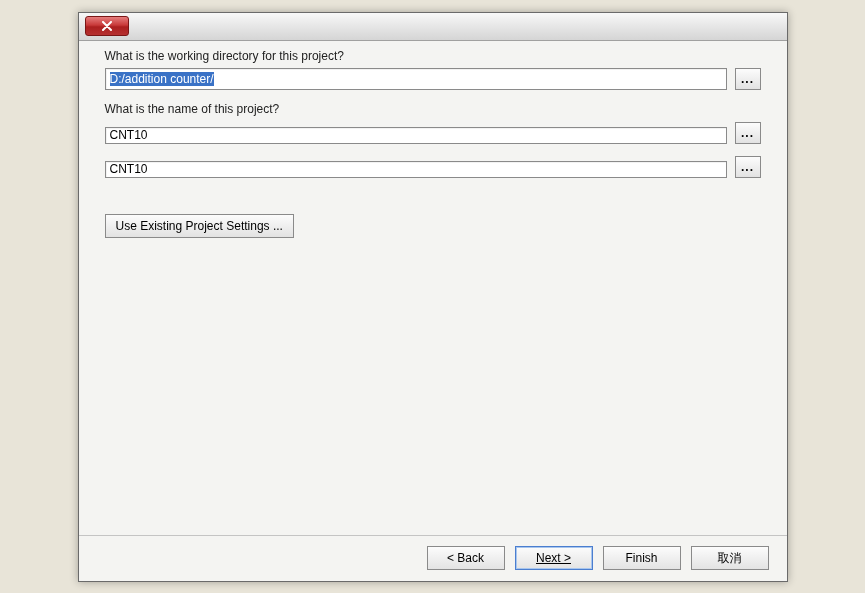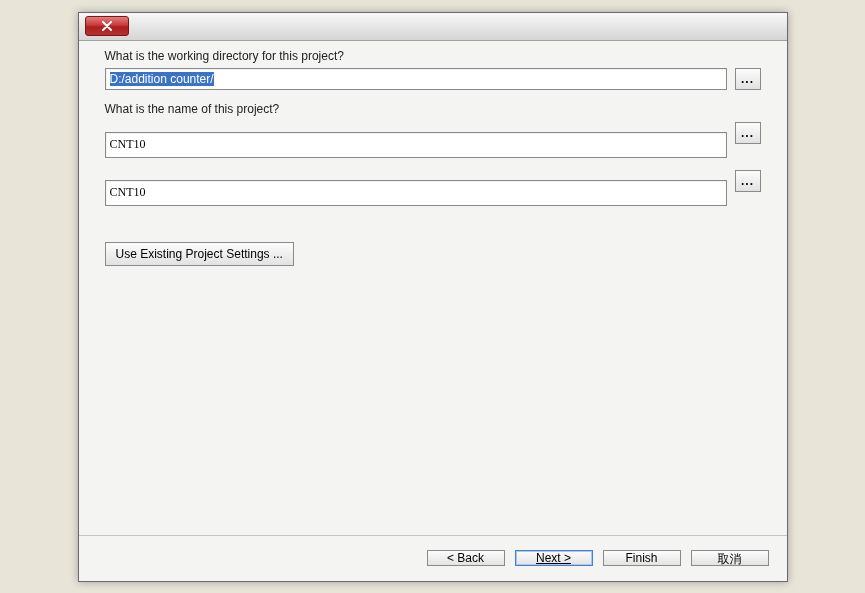--- a/index.html
+++ b/index.html
@@ -58,35 +58,34 @@
   }
   .field-label {
     margin: 10px 0 4px 0;
     color: #222;
     font-size: 12px;
     line-height: 1.3;
   }
   .field-label:first-child { margin-top: 0; }
   .field-row {
     display: flex;
-    align-items: flex-start;
+    align-items: flex-end;
     gap: 8px;
     margin-bottom: 12px;
   }
   .text-input {
     flex: 1;
-    height: 26px;
+    height: 17px;
     border: 1px solid #8a8a8a;
     background: #fff;
     padding: 2px 4px;
-    font-family: Liberation Serif, serif;
+    font-family: Liberation Sans, sans-serif;
     font-size: 12px;
     outline: none;
     box-shadow: inset 1px 1px 0 rgba(0,0,0,0.05);
-    margin-top: 10px;
   }
   .selection {
     background: #3a72c6;
     color: #fff;
     padding: 0 0;
   }
   .dir-wrap {
     flex: 1;
     height: 22px;
     border: 1px solid #8a8a8a;
@@ -126,21 +125,21 @@
     border-top: 1px solid #c4c4c4;
     background: #f4f4f2;
     display: flex;
     align-items: center;
     justify-content: flex-end;
     gap: 10px;
     padding: 0 18px;
   }
   .nav-btn {
     min-width: 78px;
-    height: 16px;
+    height: 24px;
     border: 1px solid #8a8a8a;
     background: linear-gradient(to bottom,#fcfcfc,#e3e3e3);
     font-family: "MS Sans Serif","Tahoma",sans-serif;
     font-size: 12px;
     cursor: pointer;
     padding: 0 8px;
   }
   .nav-btn.default {
     border: 1px solid #4b7ecf;
     box-shadow: 0 0 0 1px #a8c6ee inset;

